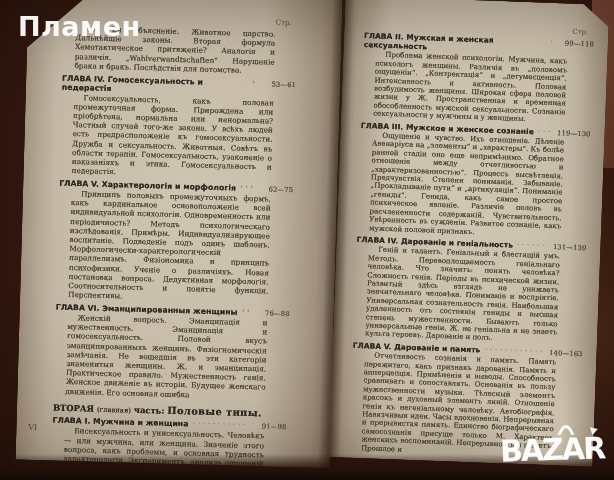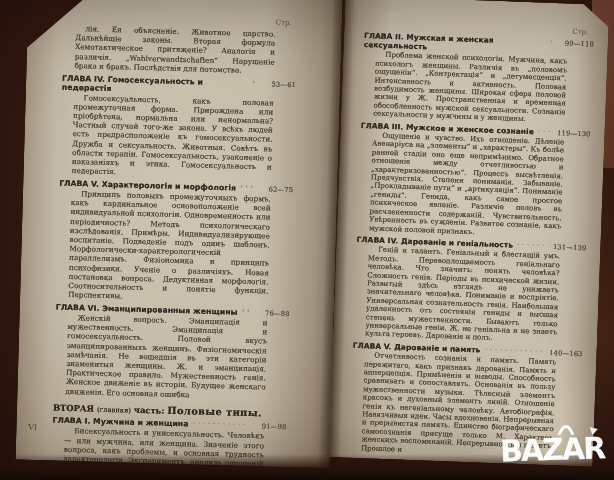--- a/index.html
+++ b/index.html
@@ -167,18 +167,19 @@
         </div>
         <p class="sum">Отчетливость сознанія и память. Память пережитаго, какъ признакъ дарованія. Память и апперцепція. Примѣненія и выводы. Способность сравнивать и сопоставлять. Основанія въ пользу мужественности музыки. Тѣлесный элементъ красокъ и духовный элементъ линій. Отношеніе генія къ негеніальному человѣку. Автобіографія. Навязчивыя идеи. Часы вдохновенія. Непрерывная и прерывистая память. Единство біографическаго самосознанія присуще только М. Характеръ женскихъ воспоминаній. Непрерывность и піэтетъ. Прошлое и</p>
       </div>
     </div>
   </div>
 
   <div class="gutter"></div>
   <div class="edge-bottom"></div>
   <div class="vignette"></div>
 
+  <div class="wm-seller">Пламен</div>
   <div class="wm-bazar">BAZAR</div>
   <svg class="bag-handle" width="20" height="12" viewBox="0 0 20 12">
     <path d="M3 12 Q10 -5 17 12" fill="none" stroke="rgba(255,255,255,.95)" stroke-width="3"></path>
   </svg>
   <div class="bazar-flag"></div>
 </div>
 
 </body></html>

